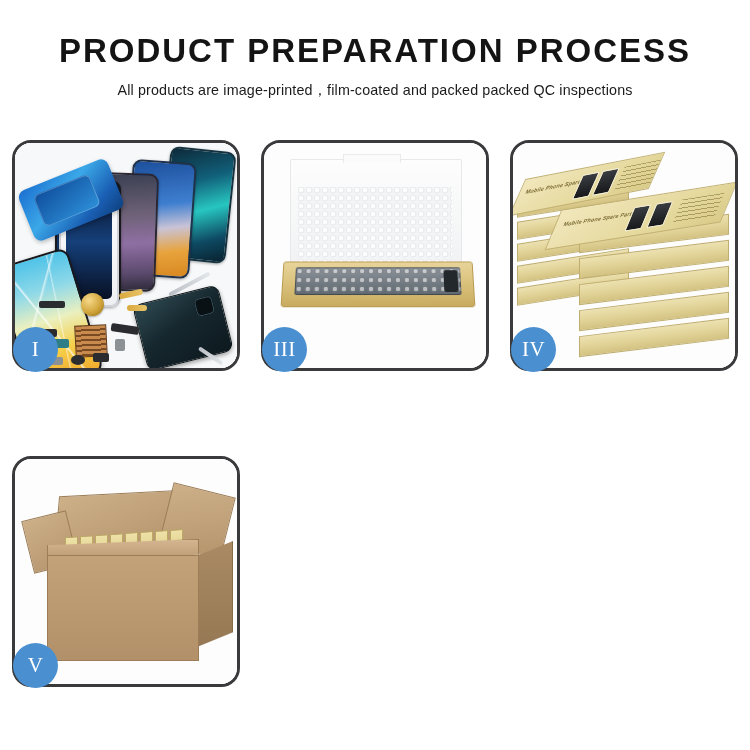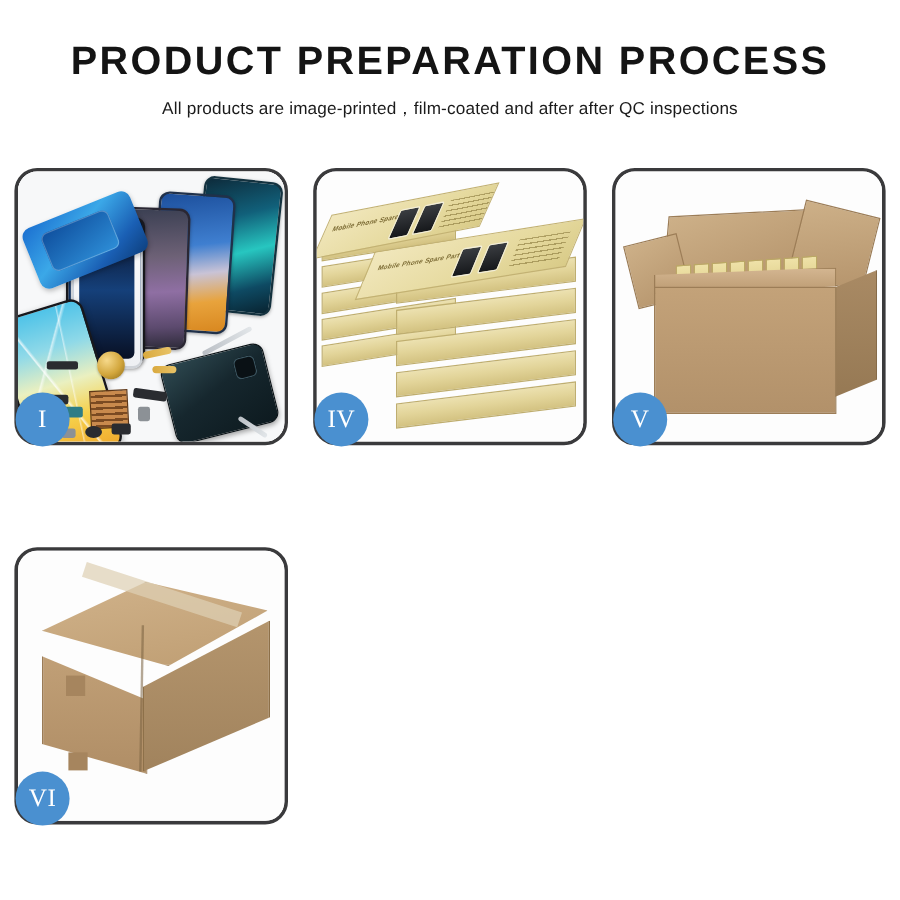--- a/index.html
+++ b/index.html
@@ -385,21 +385,21 @@
     background: rgba(120,96,64,.55); transform: rotate(1deg);
   }
 </style>
 </head>
 <body>
 
 <div class="page">
 
   <div class="header">
     <div class="title">PRODUCT PREPARATION PROCESS</div>
-    <div class="subtitle">All products are image-printed，film-coated and after after QC inspections</div>
+    <div class="subtitle">All products are image-printed，film-coated and packed packed QC inspections</div>
   </div>
 
   <div class="grid">
 
     <div class="panel">
       <div class="panel-clip">
         <div class="p1-bg"></div>
 
         <div class="ph ph-a"></div>
         <div class="ph ph-b"></div>
@@ -423,20 +423,30 @@
         <div class="part" style="left:56px;top:212px;width:14px;height:10px;border-radius:50%;"></div>
         <div class="part gray" style="left:36px;top:214px;width:12px;height:8px;"></div>
         <div class="part" style="left:78px;top:210px;width:16px;height:9px;"></div>
         <div class="tool" style="right:22px;top:150px;width:46px;height:4px;transform:rotate(-28deg);"></div>
         <div class="tool" style="right:10px;bottom:18px;width:28px;height:4px;transform:rotate(34deg);"></div>
       </div>
       <div class="badge">I</div>
     </div>
 
 
+    <div class="panel">
+      <div class="panel-clip">
+        <div class="p3-lid"></div>
+        <div class="p3-foam"></div>
+        <div class="p3-tray">
+          <div class="p3-tray-inner"></div>
+        </div>
+      </div>
+      <div class="badge">III</div>
+    </div>
 
     <div class="panel">
       <div class="panel-clip">
         <div class="stack">
 
           <div class="box-l" style="left:0px;top:40px;width:112px;height:18px;transform:skewY(-9deg);"></div>
           <div class="box-l" style="left:0px;top:62px;width:112px;height:18px;transform:skewY(-9deg);"></div>
           <div class="box-l" style="left:0px;top:84px;width:112px;height:18px;transform:skewY(-9deg);"></div>
           <div class="box-l" style="left:0px;top:106px;width:112px;height:18px;transform:skewY(-9deg);"></div>
           <div class="box-l" style="left:0px;top:128px;width:112px;height:18px;transform:skewY(-9deg);"></div>
@@ -481,27 +491,15 @@
           <div class="v-item"></div>
           <div class="v-item"></div>
         </div>
         <div class="v-top-rim"></div>
         <div class="v-side"></div>
         <div class="v-front"></div>
       </div>
       <div class="badge">V</div>
     </div>
 
-    <div class="panel">
-      <div class="panel-clip">
-        <div class="vi-top"></div>
-        <div class="vi-left"></div>
-        <div class="vi-right"></div>
-        <div class="vi-seam"></div>
-        <div class="vi-tape"></div>
-        <div class="vi-tab-a"></div>
-        <div class="vi-tab-b"></div>
-      </div>
-      <div class="badge">VI</div>
-    </div>
 
   </div>
 </div>
 
 </body></html>

